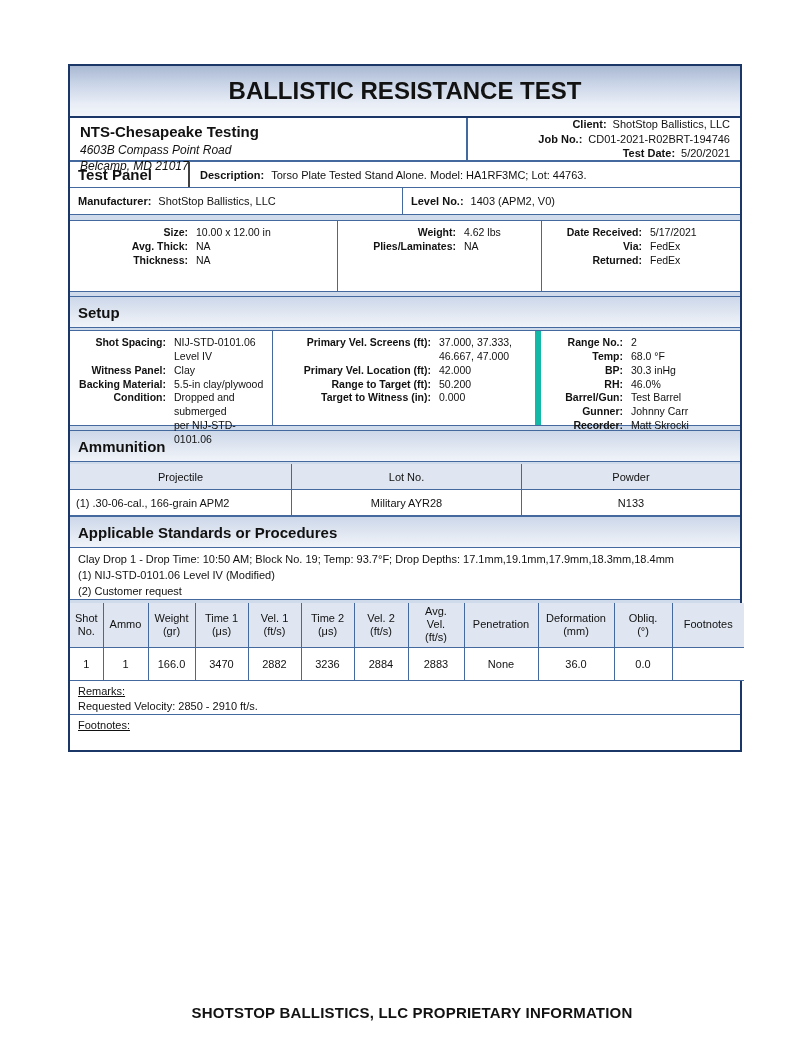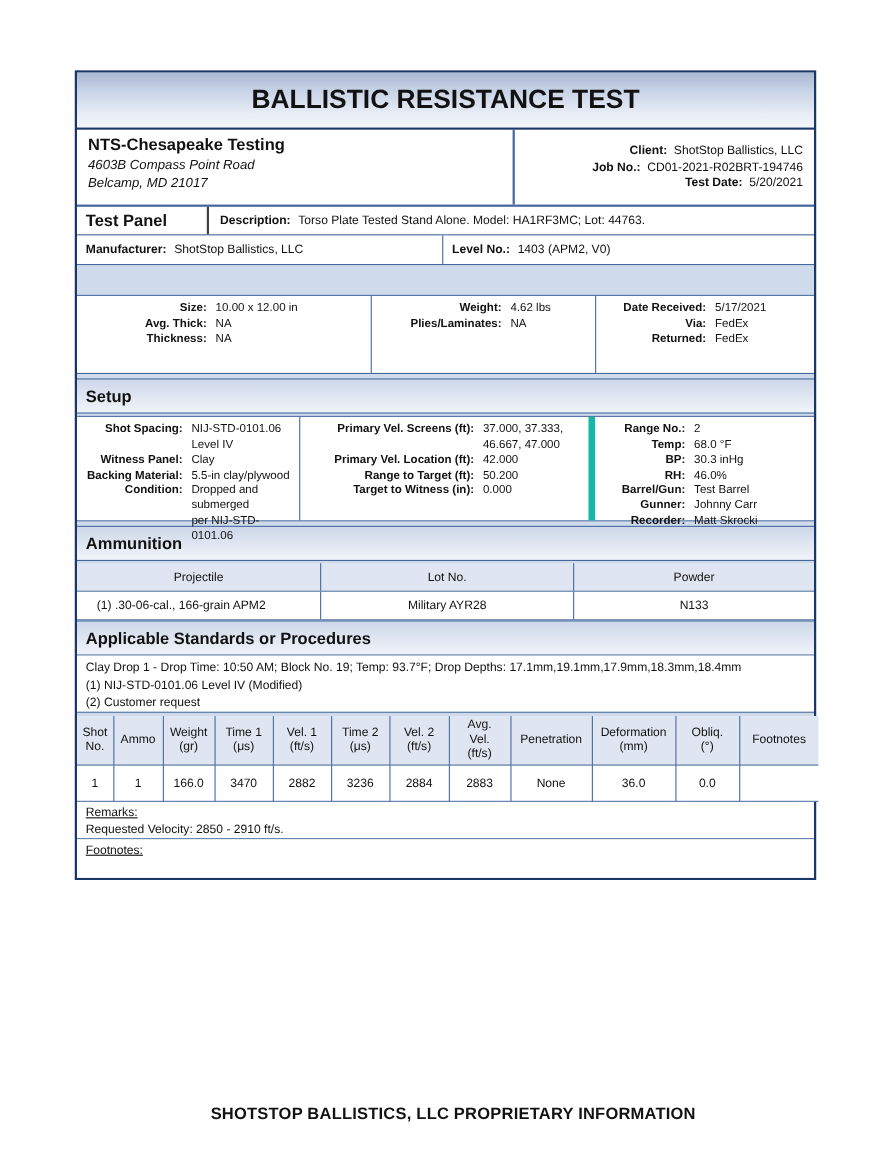--- a/index.html
+++ b/index.html
@@ -8,21 +8,21 @@
   .page { position:relative; width:812px; height:1048px; background:#fff; overflow:hidden; }
 
   .doc { position:absolute; left:68px; top:64px; width:674px; background:#cfdaeb;
          border:2px solid #1b3767; font-size:11px; }
 
   .title-band { height:52px; border-bottom:2px solid #1b3767;
     background:linear-gradient(180deg,#a9b8d2 0%,#c9d4e7 35%,#e8edf6 75%,#f2f5fa 100%);
     display:flex; align-items:center; justify-content:center;
     font-size:24px; font-weight:bold; color:#121212; }
 
-  .info-row { display:flex; background:#fff; height:68px; }
+  .info-row { display:flex; background:#fff; height:42px; }
   .lab-cell { flex:0 0 398px; border-right:2px solid #44699e; padding:5px 10px; }
   .lab-name { font-size:15px; font-weight:bold; margin-bottom:3px; }
   .lab-addr { font-size:12px; font-style:italic; font-weight:normal; line-height:1.3; }
   .client-cell { flex:1; padding:4px 10px; display:flex; flex-direction:column; justify-content:center; }
   .kv-line { display:flex; justify-content:flex-end; gap:6px; line-height:1.35; }
   .k { font-weight:bold; white-space:pre; }
   .v { white-space:pre-line; }
 
   .panel-row { display:flex; border-top:2px solid #44699e; background:#fff; height:27px; }
   .panel-name { flex:0 0 120px; border-right:2px solid #404040; display:flex; align-items:center;
@@ -30,21 +30,21 @@
   .panel-desc { flex:1; display:flex; align-items:center; padding-left:10px; gap:7px; }
 
   .mfr-row { display:flex; border-top:1px solid #44699e; border-bottom:1px solid #44699e; background:#fff; height:28px; }
   .mfr-cell { flex:0 0 332px; display:flex; align-items:center; padding-left:8px; gap:7px; }
   .sample-cell { flex:1; border-left:1px solid #44699e; display:flex; align-items:center; padding-left:8px; gap:7px; }
 
   .gap5 { height:5px; } .gap4 { height:4px; } .gap2 { height:2px; } .gap3 { height:3px; }
 
   .boxed { border-top:1px solid #44699e; border-bottom:1px solid #44699e; background:#fff; }
 
-  .specs-row { display:flex; height:72px;margin-top:22px; }
+  .specs-row { display:flex; height:72px; }
   .specs-c1 { flex:0 0 268px; border-right:1px solid #44699e; padding-top:5px; }
   .specs-c2 { flex:0 0 204px; border-right:1px solid #44699e; padding-top:5px; }
   .specs-c3 { flex:1; padding-top:5px; }
 
   .kvg { display:grid; column-gap:8px; line-height:1.32; font-size:10.5px; }
   .kvg .k { text-align:right; }
   .g-c1 { grid-template-columns:118px 1fr; }
   .g-c2 { grid-template-columns:118px 1fr; }
   .g-c3 { grid-template-columns:100px 1fr; }
   .g-s1 { grid-template-columns:96px 1fr; }
@@ -58,21 +58,21 @@
   .setup-row { display:flex; height:96px; }
   .setup-c1 { flex:0 0 203px; border-right:1px solid #44699e; padding-top:5px; }
   .setup-c2 { flex:0 0 268px; border-right:6px solid #14b8a6; padding-top:5px; }
   .setup-c3 { flex:1; padding-top:5px; padding-right:6px; }
 
   .ammo-h { display:flex; height:26px; background:#dfe6f1; border-bottom:1px solid #44699e; }
   .ammo-d { display:flex; height:26px; background:#fff; border-bottom:1px solid #44699e; }
   .ammo-c1 { flex:0 0 222px; border-right:1px solid #44699e; display:flex; align-items:center; justify-content:center; }
   .ammo-c2 { flex:0 0 230px; border-right:1px solid #44699e; display:flex; align-items:center; justify-content:center; }
   .ammo-c3 { flex:1; display:flex; align-items:center; justify-content:center; }
-  .ammo-d .ammo-c1 { justify-content:flex-start; padding-left:18px; }
+  .ammo-d .ammo-c1 { justify-content:flex-start; padding-left:6px; }
 
   .std-text { background:#fff; border-bottom:1px solid #44699e; padding:4px 8px; line-height:1.45; height:52px; }
 
   table.shot { width:100%; border-collapse:collapse; background:#fff; table-layout:fixed; }
   table.shot th { background:#dfe6f1; font-weight:normal; font-size:11px; padding:2px 1px;
                   border:1px solid #44699e; white-space:pre-line; line-height:1.2; height:38px; vertical-align:middle; }
   table.shot td { text-align:center; font-size:11px; border:1px solid #44699e; height:33px; vertical-align:middle; }
   table.shot tr > *:first-child { border-left:none; }
   table.shot tr > *:last-child { border-right:none; }
   table.shot tr:first-child > * { border-top:none; }

